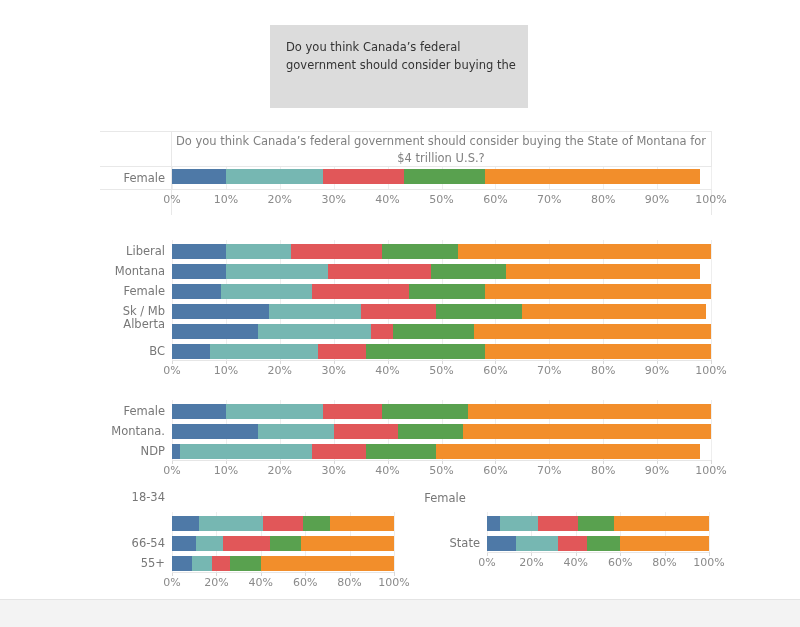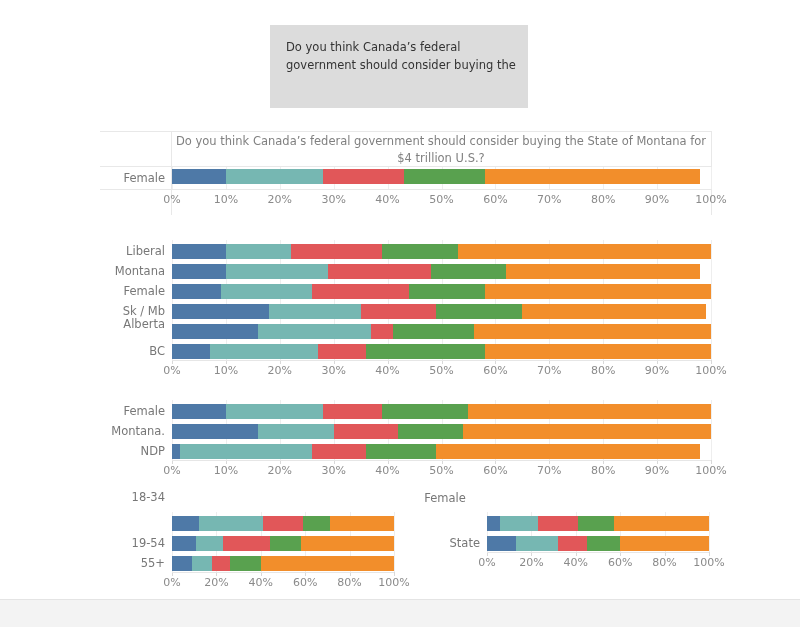--- a/index.html
+++ b/index.html
@@ -344,17 +344,17 @@
 <div class="rowlabel" style="left: 60px; width: 105px; top: 245px;">Liberal</div>
     <div class="rowlabel" style="left: 60px; width: 105px; top: 265px;">Montana</div>
     <div class="rowlabel" style="left: 60px; width: 105px; top: 285px;">Female</div>
     <div class="rowlabel" style="left: 60px; width: 105px; top: 305px;">Sk / Mb</div>
     <div class="rowlabel" style="left: 60px; width: 105px; top: 318px;">Alberta</div>
     <div class="rowlabel" style="left: 60px; width: 105px; top: 345px;">BC</div>
     <div class="rowlabel" style="left: 60px; width: 105px; top: 405px;">Female</div>
     <div class="rowlabel" style="left: 60px; width: 105px; top: 425px;">Montana.</div>
     <div class="rowlabel" style="left: 60px; width: 105px; top: 445px;">NDP</div>
     <div class="rowlabel" style="left: 95px; width: 70px; top: 491px;">18-34</div>
-    <div class="rowlabel" style="left: 95px; width: 70px; top: 537px;">19-54</div>
+    <div class="rowlabel" style="left: 95px; width: 70px; top: 537px;">66-54</div>
     <div class="rowlabel" style="left: 95px; width: 70px; top: 557px;">55+</div>
     <div class="rowlabel" style="left: 410px; width: 70px; top: 492px; text-align: center;">Female</div>
     <div class="rowlabel" style="left: 410px; width: 70px; top: 537px;">State</div>
   </div>
 
 </body></html>

